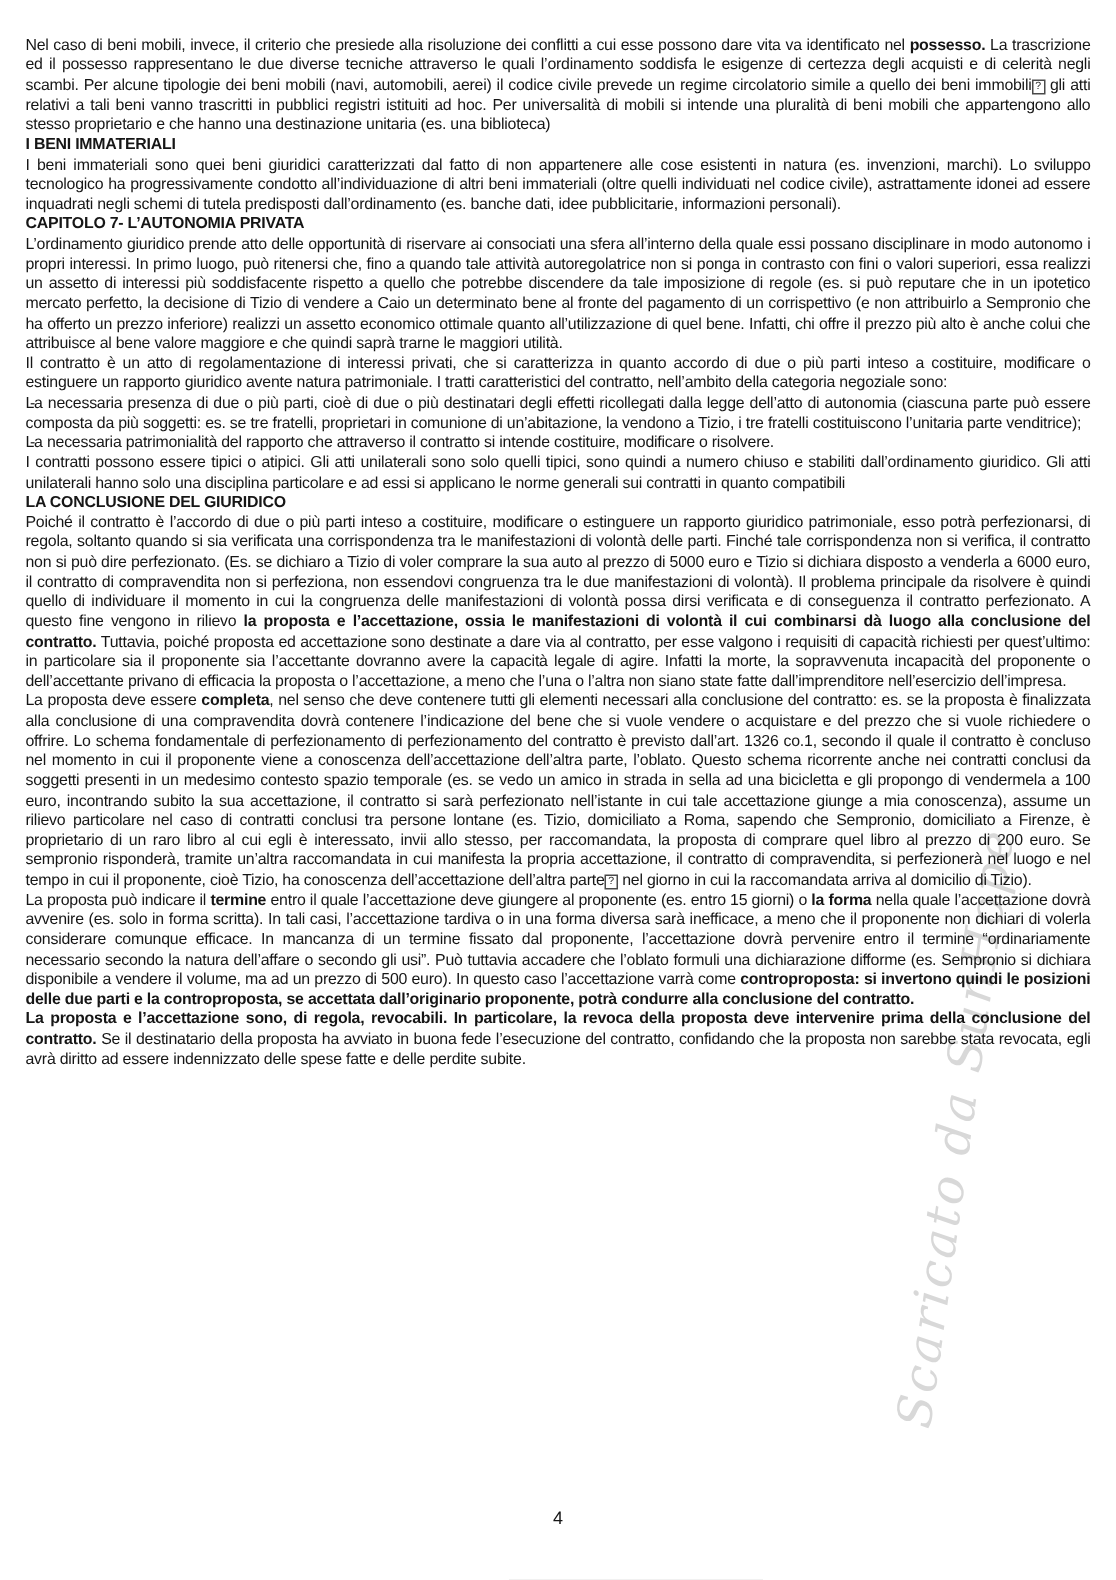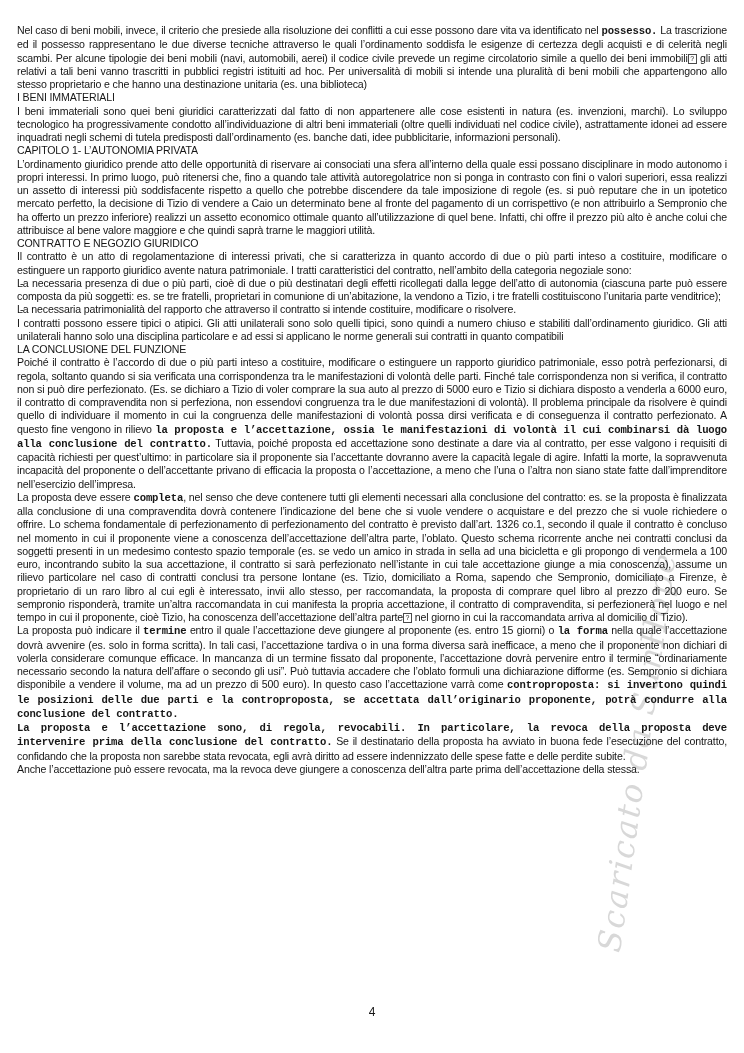--- a/index.html
+++ b/index.html
@@ -27,24 +27,24 @@
     left:17px;right:17px;top:24px;
     z-index:2;
     text-align:justify;
     font-family:"Liberation Sans",sans-serif;
     font-size:10.6px;
     line-height:13.25px;
     letter-spacing:-0.15px;
     color:#161616;
   }
   .content > div{margin:0;padding:0;}
-  .heading{font-weight:400;}
+  .heading{font-weight:700;}
   .bullet{position:relative;padding-left:21px;}
   .bullet .mk{position:absolute;left:3px;top:0;}
-  .b{font-weight:700;font-family:Liberation Mono, monospace;}
+  .b{font-weight:700;}
   .miss{
     display:inline-block;
     border:1px solid #4a4a4a;
     font-size:7px;
     line-height:8px;
     padding:0 1.5px;
     vertical-align:1px;
     letter-spacing:0;
     font-weight:400;
   }
@@ -60,28 +60,26 @@
 </style>
 </head>
 <body>
 
 <div class="page">
   <div class="watermark">Scaricato da SunHope</div>
   <div class="content">
       <div class="para"><span>Nel caso di beni mobili, invece, il criterio che presiede alla risoluzione dei conflitti a cui esse possono dare vita va identificato nel </span><span class="b">possesso.</span><span> La trascrizione ed il possesso rappresentano le due diverse tecniche attraverso le quali l’ordinamento soddisfa le esigenze di certezza degli acquisti e di celerità negli scambi. Per alcune tipologie dei beni mobili (navi, automobili, aerei) il codice civile prevede un regime circolatorio simile a quello dei beni immobili</span><span class="miss">?</span><span> gli atti relativi a tali beni vanno trascritti in pubblici registri istituiti ad hoc. Per universalità di mobili si intende una pluralità di beni mobili che appartengono allo stesso proprietario e che hanno una destinazione unitaria (es. una biblioteca)</span></div>
       <div class="heading"><span>I BENI IMMATERIALI</span></div>
       <div class="para"><span>I beni immateriali sono quei beni giuridici caratterizzati dal fatto di non appartenere alle cose esistenti in natura (es. invenzioni, marchi). Lo sviluppo tecnologico ha progressivamente condotto all’individuazione di altri beni immateriali (oltre quelli individuati nel codice civile), astrattamente idonei ad essere inquadrati negli schemi di tutela predisposti dall’ordinamento (es. banche dati, idee pubblicitarie, informazioni personali).</span></div>
-      <div class="heading"><span>CAPITOLO 1- L’AUTONOMIA PRIVATA</span></div>
+      <div class="heading"><span>CAPITOLO 7- L’AUTONOMIA PRIVATA</span></div>
       <div class="para"><span>L’ordinamento giuridico prende atto delle opportunità di riservare ai consociati una sfera all’interno della quale essi possano disciplinare in modo autonomo i propri interessi. In primo luogo, può ritenersi che, fino a quando tale attività autoregolatrice non si ponga in contrasto con fini o valori superiori, essa realizzi un assetto di interessi più soddisfacente rispetto a quello che potrebbe discendere da tale imposizione di regole (es. si può reputare che in un ipotetico mercato perfetto, la decisione di Tizio di vendere a Caio un determinato bene al fronte del pagamento di un corrispettivo (e non attribuirlo a Sempronio che ha offerto un prezzo inferiore) realizzi un assetto economico ottimale quanto all’utilizzazione di quel bene. Infatti, chi offre il prezzo più alto è anche colui che attribuisce al bene valore maggiore e che quindi saprà trarne le maggiori utilità.</span></div>
-      <div class="heading"><span>CONTRATTO E NEGOZIO GIURIDICO</span></div>
       <div class="para"><span>Il contratto è un atto di regolamentazione di interessi privati, che si caratterizza in quanto accordo di due o più parti inteso a costituire, modificare o estinguere un rapporto giuridico avente natura patrimoniale. I tratti caratteristici del contratto, nell’ambito della categoria negoziale sono:</span></div>
       <div class="bullet"><span class="mk">-</span><span>La necessaria presenza di due o più parti, cioè di due o più destinatari degli effetti ricollegati dalla legge dell’atto di autonomia (ciascuna parte può essere composta da più soggetti: es. se tre fratelli, proprietari in comunione di un’abitazione, la vendono a Tizio, i tre fratelli costituiscono l’unitaria parte venditrice);</span></div>
       <div class="bullet"><span class="mk">-</span><span>La necessaria patrimonialità del rapporto che attraverso il contratto si intende costituire, modificare o risolvere.</span></div>
       <div class="para"><span>I contratti possono essere tipici o atipici. Gli atti unilaterali sono solo quelli tipici, sono quindi a numero chiuso e stabiliti dall’ordinamento giuridico. Gli atti unilaterali hanno solo una disciplina particolare e ad essi si applicano le norme generali sui contratti in quanto compatibili</span></div>
-      <div class="heading"><span>LA CONCLUSIONE DEL FUNZIONE</span></div>
+      <div class="heading"><span>LA CONCLUSIONE DEL GIURIDICO</span></div>
       <div class="para"><span>Poiché il contratto è l’accordo di due o più parti inteso a costituire, modificare o estinguere un rapporto giuridico patrimoniale, esso potrà perfezionarsi, di regola, soltanto quando si sia verificata una corrispondenza tra le manifestazioni di volontà delle parti. Finché tale corrispondenza non si verifica, il contratto non si può dire perfezionato. (Es. se dichiaro a Tizio di voler comprare la sua auto al prezzo di 5000 euro e Tizio si dichiara disposto a venderla a 6000 euro, il contratto di compravendita non si perfeziona, non essendovi congruenza tra le due manifestazioni di volontà). Il problema principale da risolvere è quindi quello di individuare il momento in cui la congruenza delle manifestazioni di volontà possa dirsi verificata e di conseguenza il contratto perfezionato. A questo fine vengono in rilievo </span><span class="b">la proposta e l’accettazione, ossia le manifestazioni di volontà il cui combinarsi dà luogo alla conclusione del contratto.</span><span> Tuttavia, poiché proposta ed accettazione sono destinate a dare via al contratto, per esse valgono i requisiti di capacità richiesti per quest’ultimo: in particolare sia il proponente sia l’accettante dovranno avere la capacità legale di agire. Infatti la morte, la sopravvenuta incapacità del proponente o dell’accettante privano di efficacia la proposta o l’accettazione, a meno che l’una o l’altra non siano state fatte dall’imprenditore nell’esercizio dell’impresa.</span></div>
       <div class="para"><span>La proposta deve essere </span><span class="b">completa</span><span>, nel senso che deve contenere tutti gli elementi necessari alla conclusione del contratto: es. se la proposta è finalizzata alla conclusione di una compravendita dovrà contenere l’indicazione del bene che si vuole vendere o acquistare e del prezzo che si vuole richiedere o offrire. Lo schema fondamentale di perfezionamento di perfezionamento del contratto è previsto dall’art. 1326 co.1, secondo il quale il contratto è concluso nel momento in cui il proponente viene a conoscenza dell’accettazione dell’altra parte, l’oblato. Questo schema ricorrente anche nei contratti conclusi da soggetti presenti in un medesimo contesto spazio temporale (es. se vedo un amico in strada in sella ad una bicicletta e gli propongo di vendermela a 100 euro, incontrando subito la sua accettazione, il contratto si sarà perfezionato nell’istante in cui tale accettazione giunge a mia conoscenza), assume un rilievo particolare nel caso di contratti conclusi tra persone lontane (es. Tizio, domiciliato a Roma, sapendo che Sempronio, domiciliato a Firenze, è proprietario di un raro libro al cui egli è interessato, invii allo stesso, per raccomandata, la proposta di comprare quel libro al prezzo di 200 euro. Se sempronio risponderà, tramite un’altra raccomandata in cui manifesta la propria accettazione, il contratto di compravendita, si perfezionerà nel luogo e nel tempo in cui il proponente, cioè Tizio, ha conoscenza dell’accettazione dell’altra parte</span><span class="miss">?</span><span> nel giorno in cui la raccomandata arriva al domicilio di Tizio).</span></div>
       <div class="para"><span>La proposta può indicare il </span><span class="b">termine</span><span> entro il quale l’accettazione deve giungere al proponente (es. entro 15 giorni) o </span><span class="b">la forma</span><span> nella quale l’accettazione dovrà avvenire (es. solo in forma scritta). In tali casi, l’accettazione tardiva o in una forma diversa sarà inefficace, a meno che il proponente non dichiari di volerla considerare comunque efficace. In mancanza di un termine fissato dal proponente, l’accettazione dovrà pervenire entro il termine “ordinariamente necessario secondo la natura dell’affare o secondo gli usi”. Può tuttavia accadere che l’oblato formuli una dichiarazione difforme (es. Sempronio si dichiara disponibile a vendere il volume, ma ad un prezzo di 500 euro). In questo caso l’accettazione varrà come </span><span class="b">controproposta: si invertono quindi le posizioni delle due parti e la controproposta, se accettata dall’originario proponente, potrà condurre alla conclusione del contratto.</span></div>
       <div class="para"><span class="b">La proposta e l’accettazione sono, di regola, revocabili. In particolare, la revoca della proposta deve intervenire prima della conclusione del contratto.</span><span> Se il destinatario della proposta ha avviato in buona fede l’esecuzione del contratto, confidando che la proposta non sarebbe stata revocata, egli avrà diritto ad essere indennizzato delle spese fatte e delle perdite subite.</span></div>
-      <div class="para"><span>Anche l’accettazione può essere revocata, ma la revoca deve giungere a conoscenza dell’altra parte prima dell’accettazione della stessa.</span></div>
     </div>
   <div class="pagenum">4</div>
 </div>
 
 </body></html>

